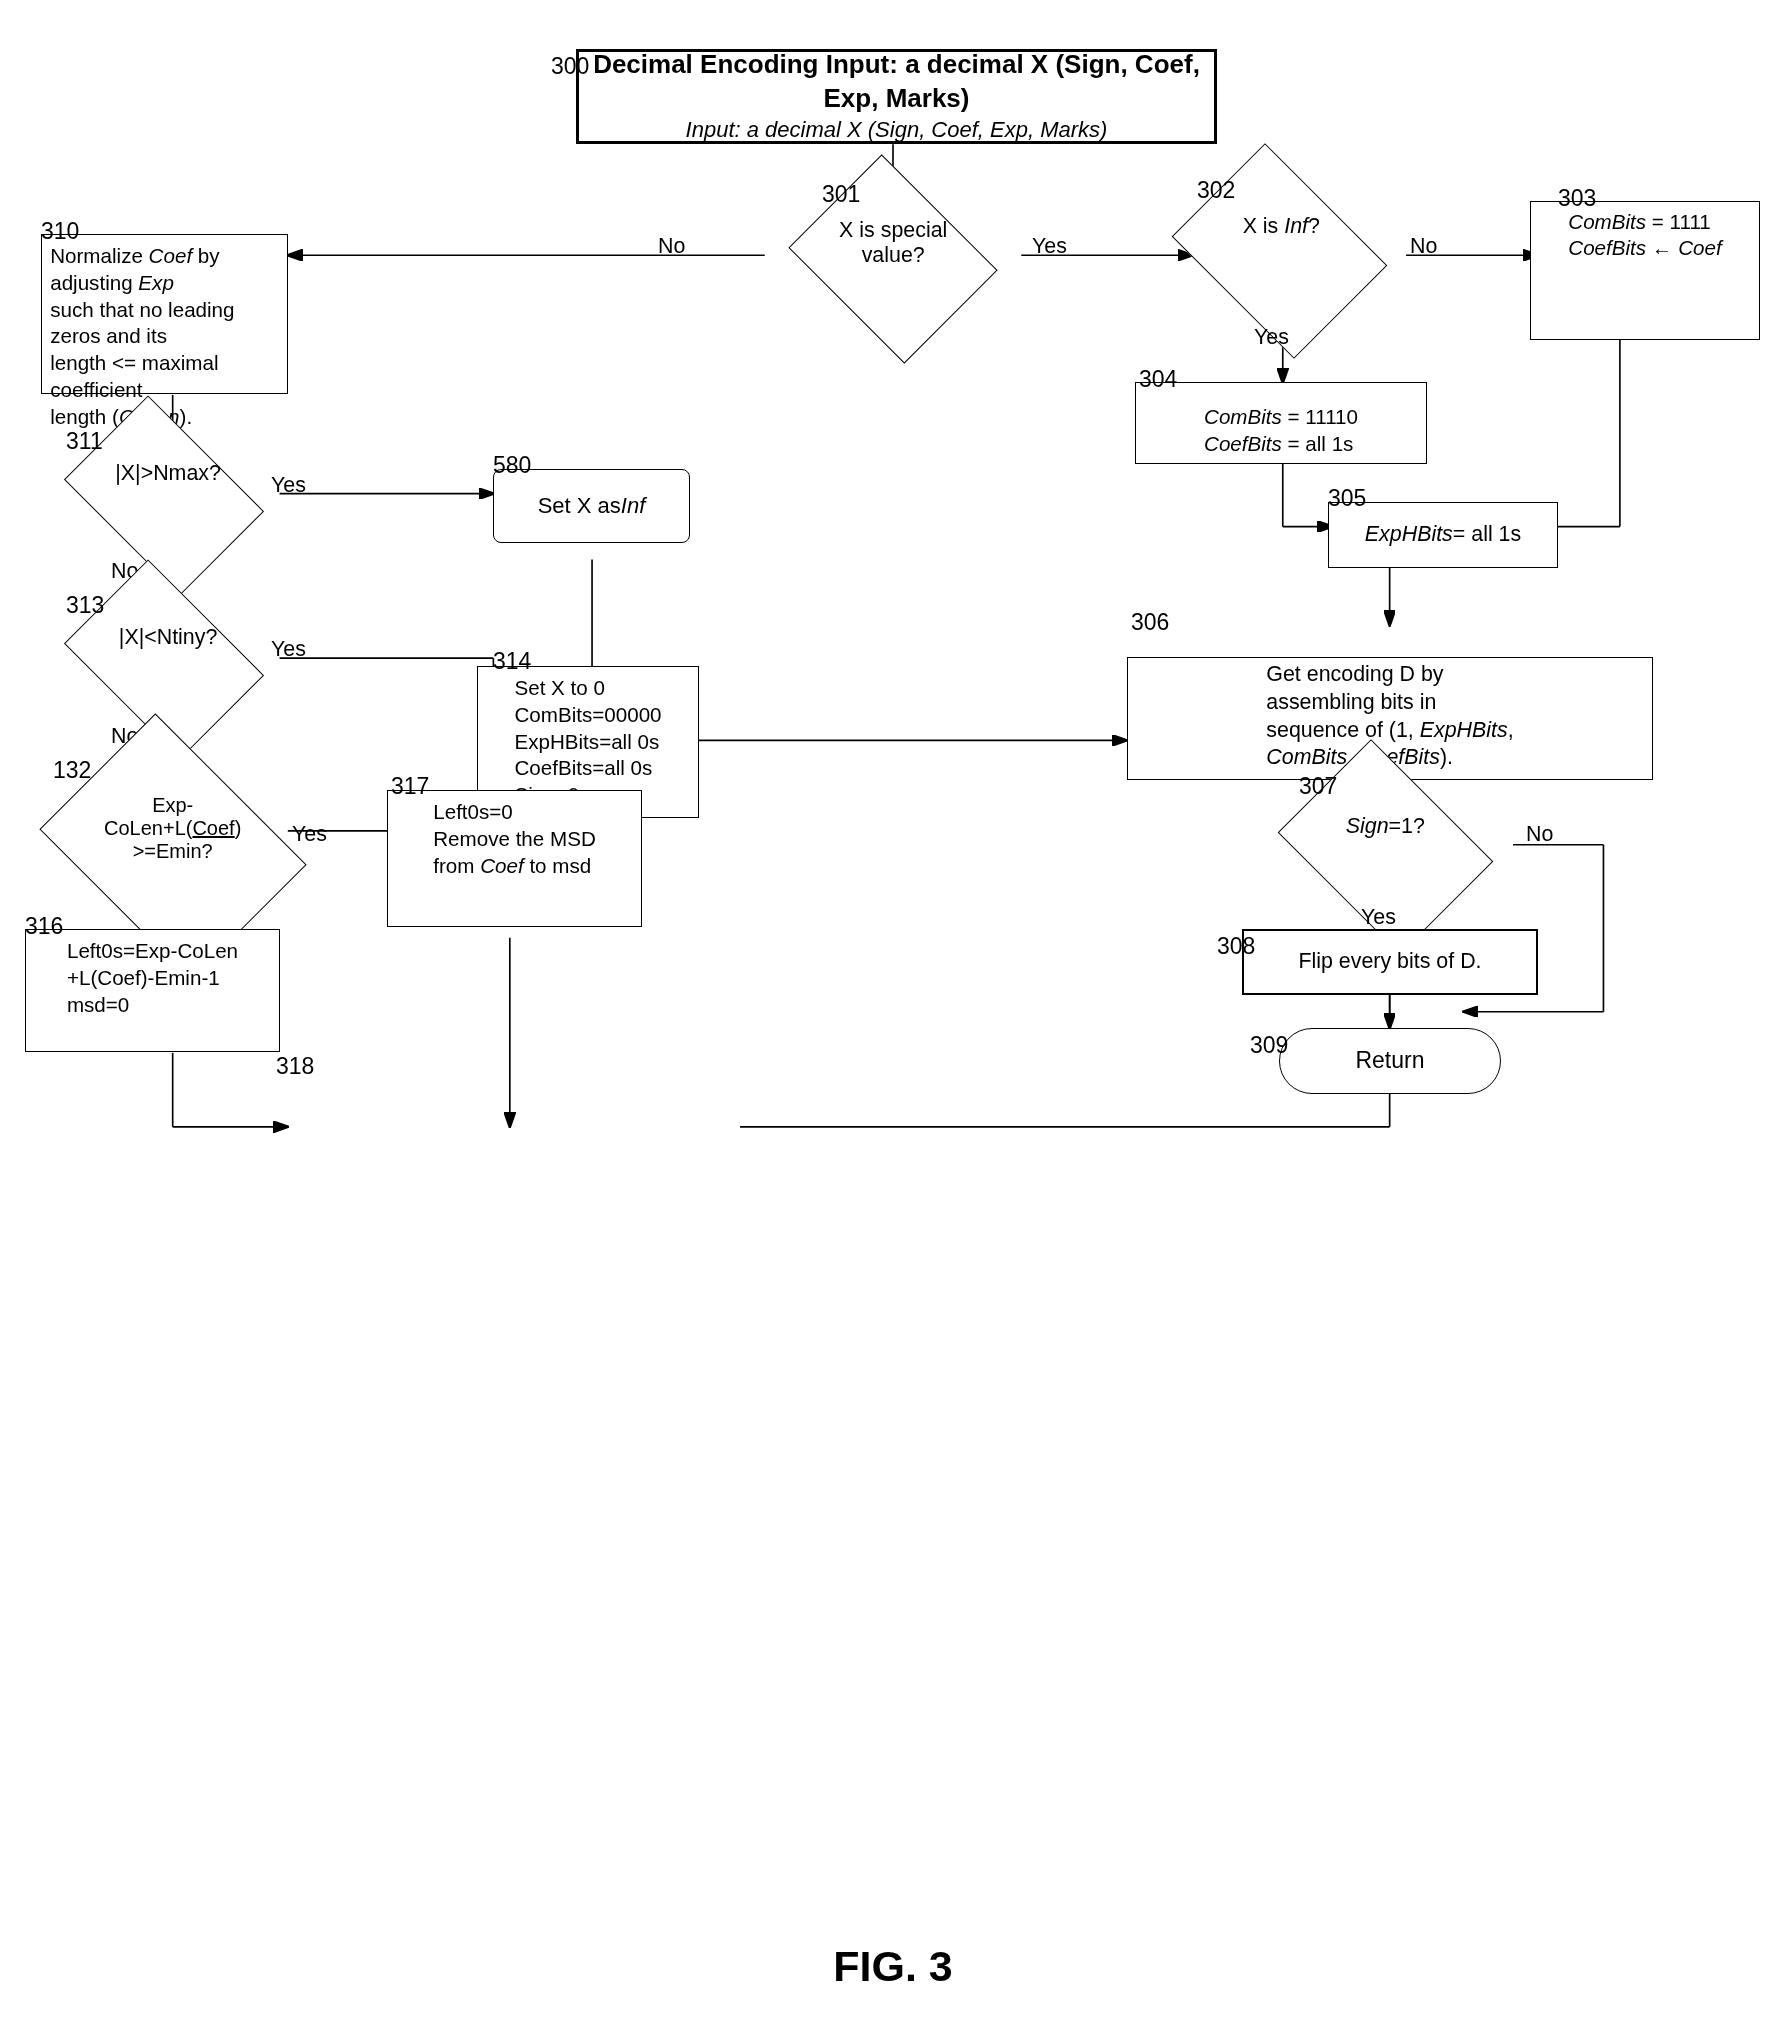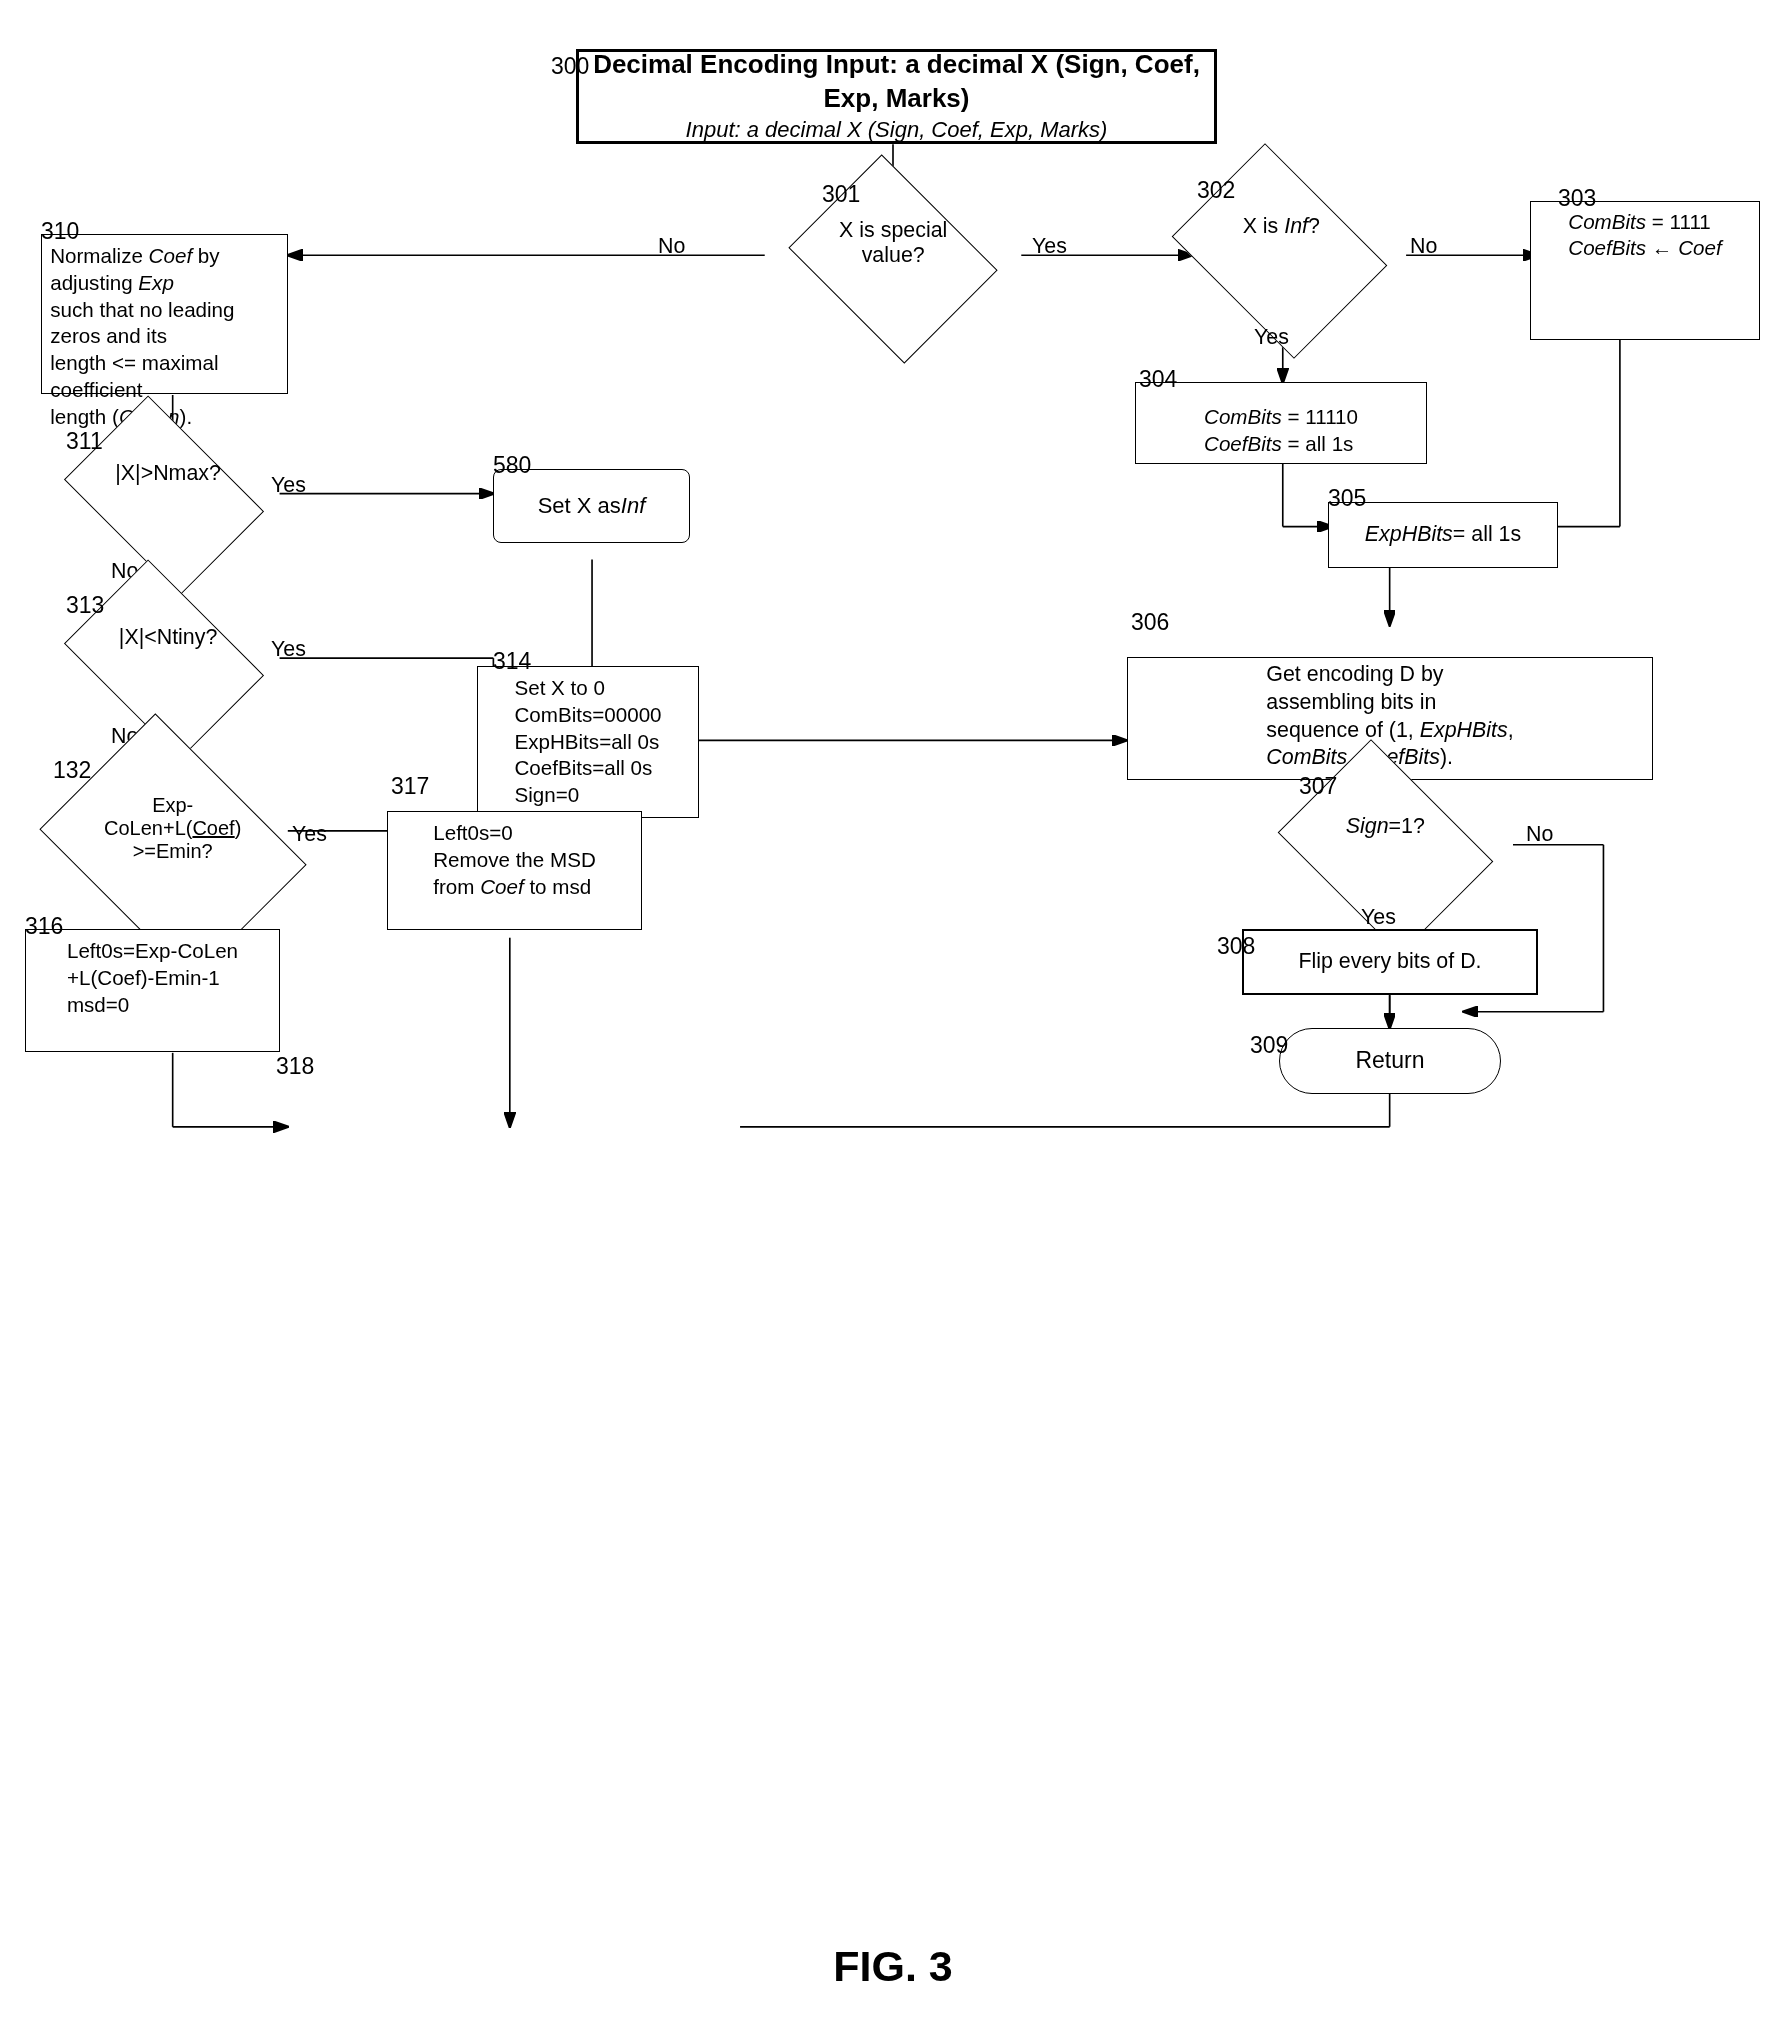--- a/index.html
+++ b/index.html
@@ -268,21 +268,21 @@
   </div>
   <div class="label-num" style="left:53px; top:757px;">132</div>
   <div class="arrow-label" style="left:292px; top:822px;">Yes</div>
   <div class="arrow-label" style="left:90px; top:946px;">No</div>
 
   <div class="node node-rect" style="left:25px; top:929px; width:255px; height:123px; padding:8.2px; font-size:20.6px; text-align:left; align-items:flex-start;">
     <div>Left0s=Exp-CoLen<br>+L(Coef)-Emin-1<br>msd=0</div>
   </div>
   <div class="label-num" style="left:25px; top:913px;">316</div>
 
-  <div class="node node-rect" style="left:387px; top:790px; width:255px; height:119px; padding:8.2px; font-size:20.6px; text-align:left; align-items:flex-start;margin-top:21px;">
+  <div class="node node-rect" style="left:387px; top:790px; width:255px; height:137px; padding:8.2px; font-size:20.6px; text-align:left; align-items:flex-start;">
     <div>Left0s=0<br>Remove the MSD<br>from <em>Coef</em> to msd</div>
   </div>
   <div class="label-num" style="left:391px; top:773px;">317</div>
 
   <div class="label-num" style="left:276px; top:1053px;">318</div>
 
 </div>
 
 <div class="fig-label">FIG. 3</div>
 

